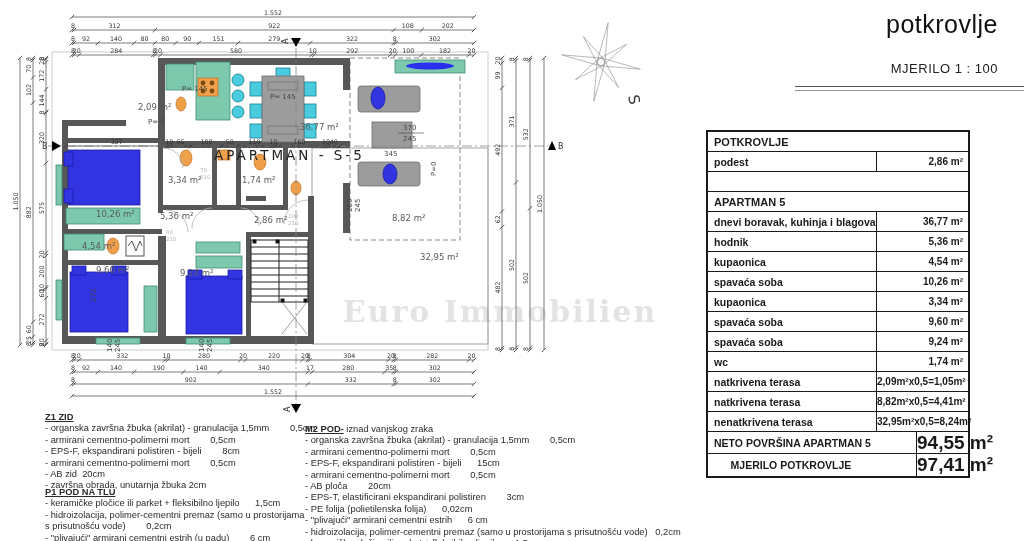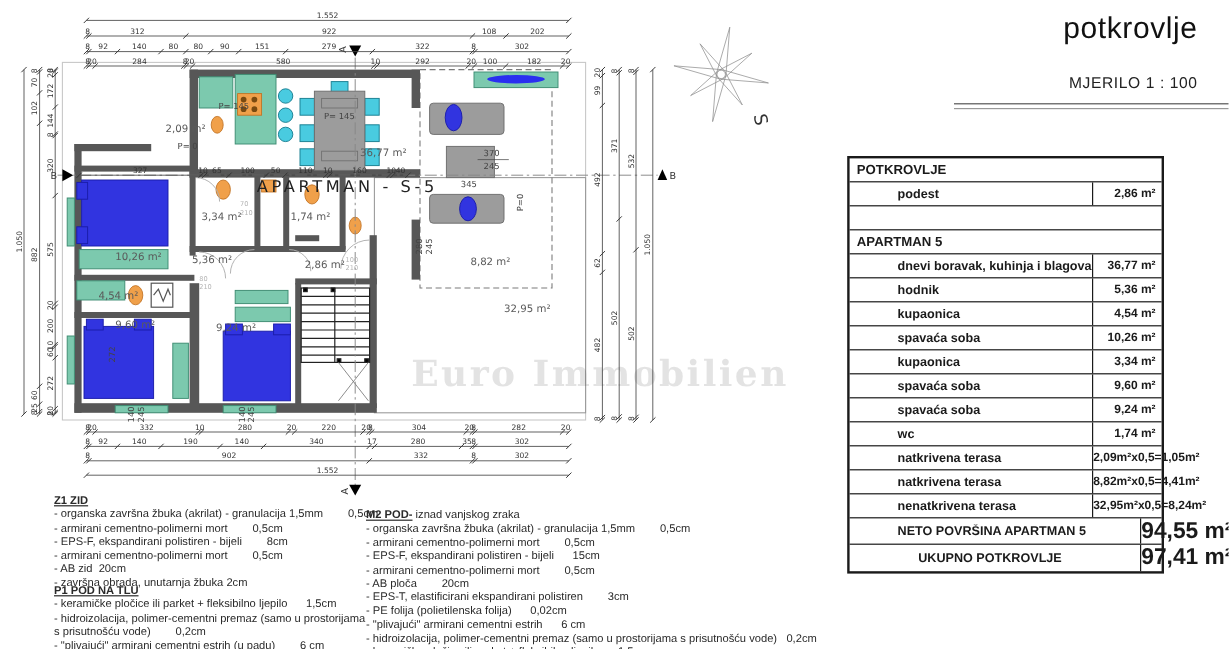--- a/index.html
+++ b/index.html
@@ -6,21 +6,21 @@
   #page{position:relative;width:1024px;height:541px;background:#ffffff;overflow:hidden;
         font-family:"Liberation Sans",sans-serif;color:#222;}
   
   #title-block{position:absolute;right:26px;top:10px;width:240px;text-align:right;}
   .main-title{font-size:25px;color:#111;letter-spacing:.5px;}
   .scale-line{font-size:13px;color:#222;margin-top:22px;letter-spacing:.5px;}
   .rule{position:absolute;left:795px;height:1px;background:#555;width:229px;}
   
   #area-table{position:absolute;left:706px;top:130px;width:260px;border:2px solid #1a1a1a;
               font-weight:700;color:#1a1a1a;}
-  .trow{display:flex;border-bottom:1px solid #1a1a1a;align-items:center;box-sizing:border-box;padding-left:34px;}
+  .trow{display:flex;border-bottom:1px solid #1a1a1a;align-items:center;box-sizing:border-box;}
   .trow:last-child{border-bottom:none;}
   .trow.header{height:20px;font-size:11px;padding-left:6px;}
   .trow.spacer{height:20px;}
   .trow.item{height:20px;font-size:10.5px;}
   .trow.total{height:22px;font-size:10.5px;}
   .tlabel{flex:0 0 168px;padding-left:6px;box-sizing:border-box;white-space:nowrap;overflow:hidden;}
   .trow.total .tlabel{text-align:center;padding-right:8px;}
   .tvalue{flex:1;border-left:1px solid #1a1a1a;text-align:right;padding-right:5px;box-sizing:border-box;
           font-size:10px;white-space:nowrap;height:100%;display:flex;align-items:center;justify-content:flex-end;}
   .trow.total .tvalue{font-size:19px;padding-right:12px;margin-left:40px;}
@@ -577,21 +577,21 @@
       </div>
       <div class="trow item">
         <div class="tlabel">nenatkrivena terasa</div>
         <div class="tvalue">32,95m²x0,5=8,24m²</div>
       </div>
       <div class="trow total">
         <div class="tlabel">NETO POVRŠINA APARTMAN 5</div>
         <div class="tvalue">94,55 m²</div>
       </div>
       <div class="trow total">
-        <div class="tlabel">UKUPNO POTKROVLJE</div>
+        <div class="tlabel">MJERILO POTKROVLJE</div>
         <div class="tvalue">97,41 m²</div>
       </div>
     </div>
 
   <div class="legend" style="left:45px;top:412px;" id="legend-z1"><div class="lg-title">Z1 ZID</div><div class="lg-line">- organska završna žbuka (akrilat) - granulacija 1,5mm        0,5cm</div><div class="lg-line">- armirani cementno-polimerni mort        0,5cm</div><div class="lg-line">- EPS-F, ekspandirani polistiren - bijeli        8cm</div><div class="lg-line">- armirani cementno-polimerni mort        0,5cm</div><div class="lg-line">- AB zid  20cm</div><div class="lg-line">- završna obrada, unutarnja žbuka 2cm</div></div>
   <div class="legend" style="left:45px;top:487px;" id="legend-p1"><div class="lg-title">P1 POD NA TLU</div><div class="lg-line">- keramičke pločice ili parket + fleksibilno ljepilo      1,5cm</div><div class="lg-line">- hidroizolacija, polimer-cementni premaz (samo u prostorijama</div><div class="lg-line">s prisutnošću vode)        0,2cm</div><div class="lg-line">- "plivajući" armirani cementni estrih (u padu)        6 cm</div></div>
   <div class="legend" style="left:305px;top:424px;" id="legend-m2"><div><span class="lg-title">M2 POD-</span><span> iznad vanjskog zraka</span></div><div class="lg-line">- organska završna žbuka (akrilat) - granulacija 1,5mm        0,5cm</div><div class="lg-line">- armirani cementno-polimerni mort        0,5cm</div><div class="lg-line">- EPS-F, ekspandirani polistiren - bijeli      15cm</div><div class="lg-line">- armirani cementno-polimerni mort        0,5cm</div><div class="lg-line">- AB ploča        20cm</div><div class="lg-line">- EPS-T, elastificirani ekspandirani polistiren        3cm</div><div class="lg-line">- PE folija (polietilenska folija)      0,02cm</div><div class="lg-line">- "plivajući" armirani cementni estrih      6 cm</div><div class="lg-line">- hidroizolacija, polimer-cementni premaz (samo u prostorijama s prisutnošću vode)   0,2cm</div><div class="lg-line">- keramičke pločice ili parket + fleksibilno ljepilo      1,5cm</div></div>
 
 </div>
 

